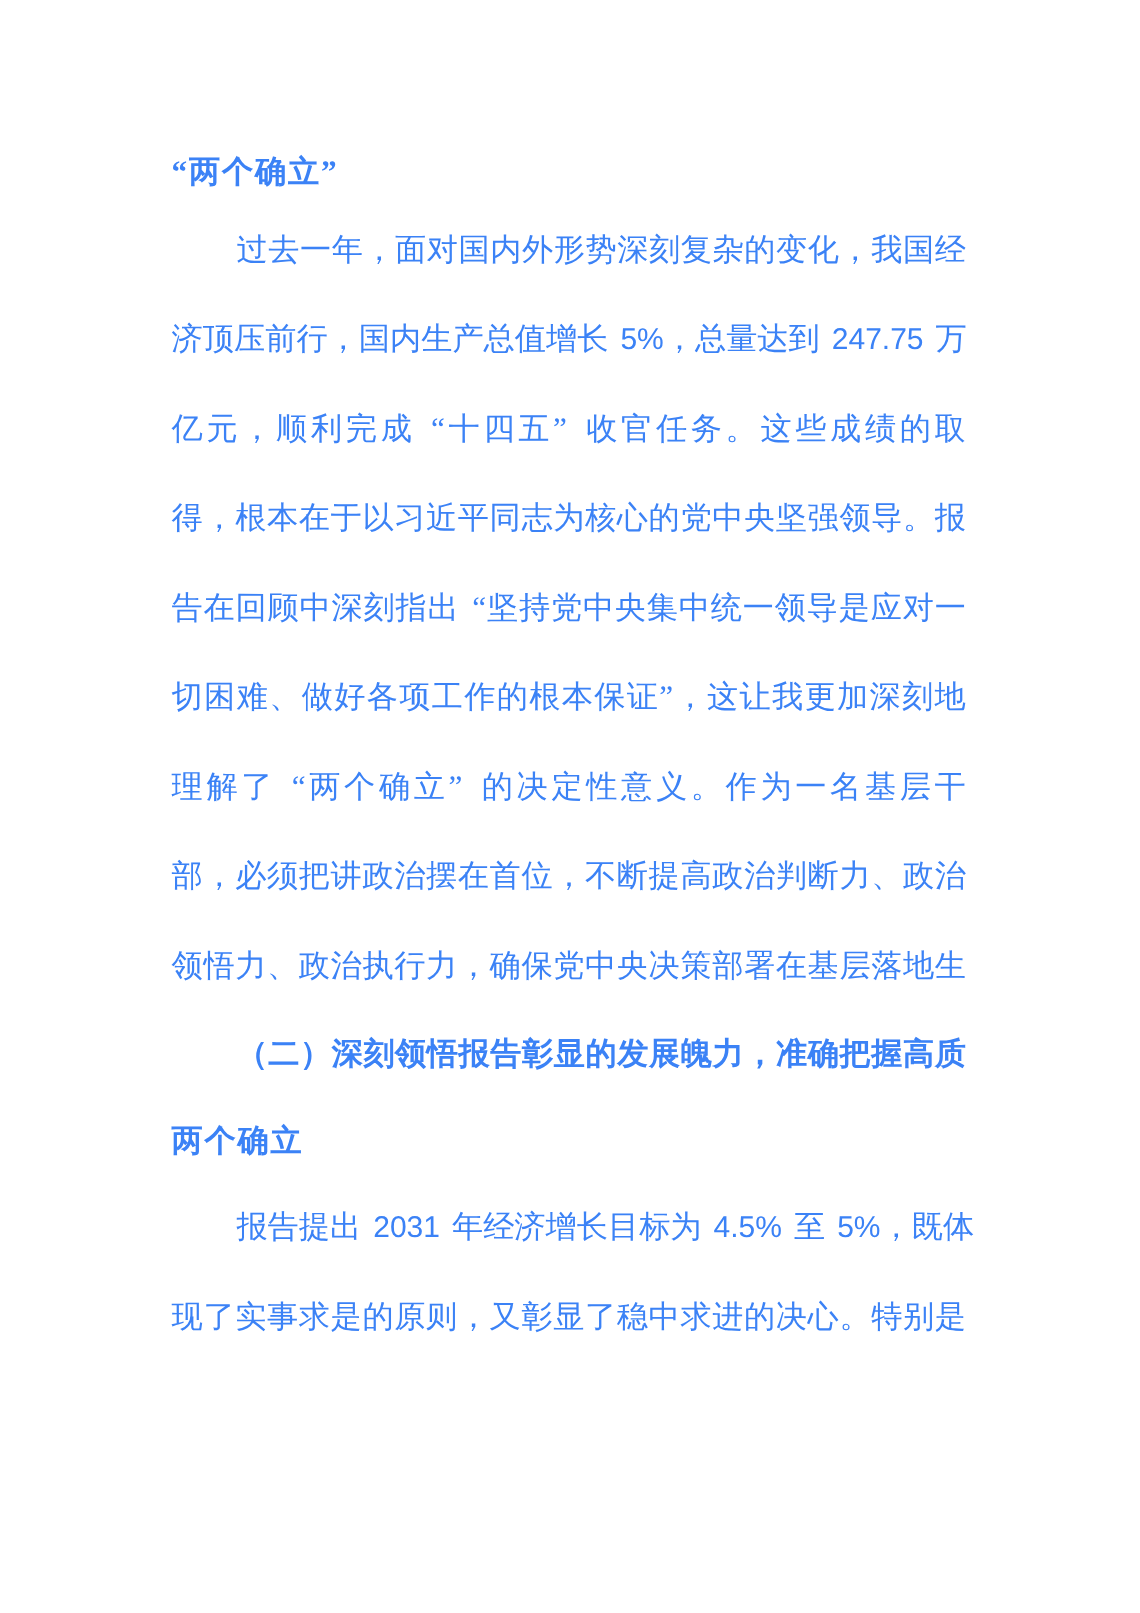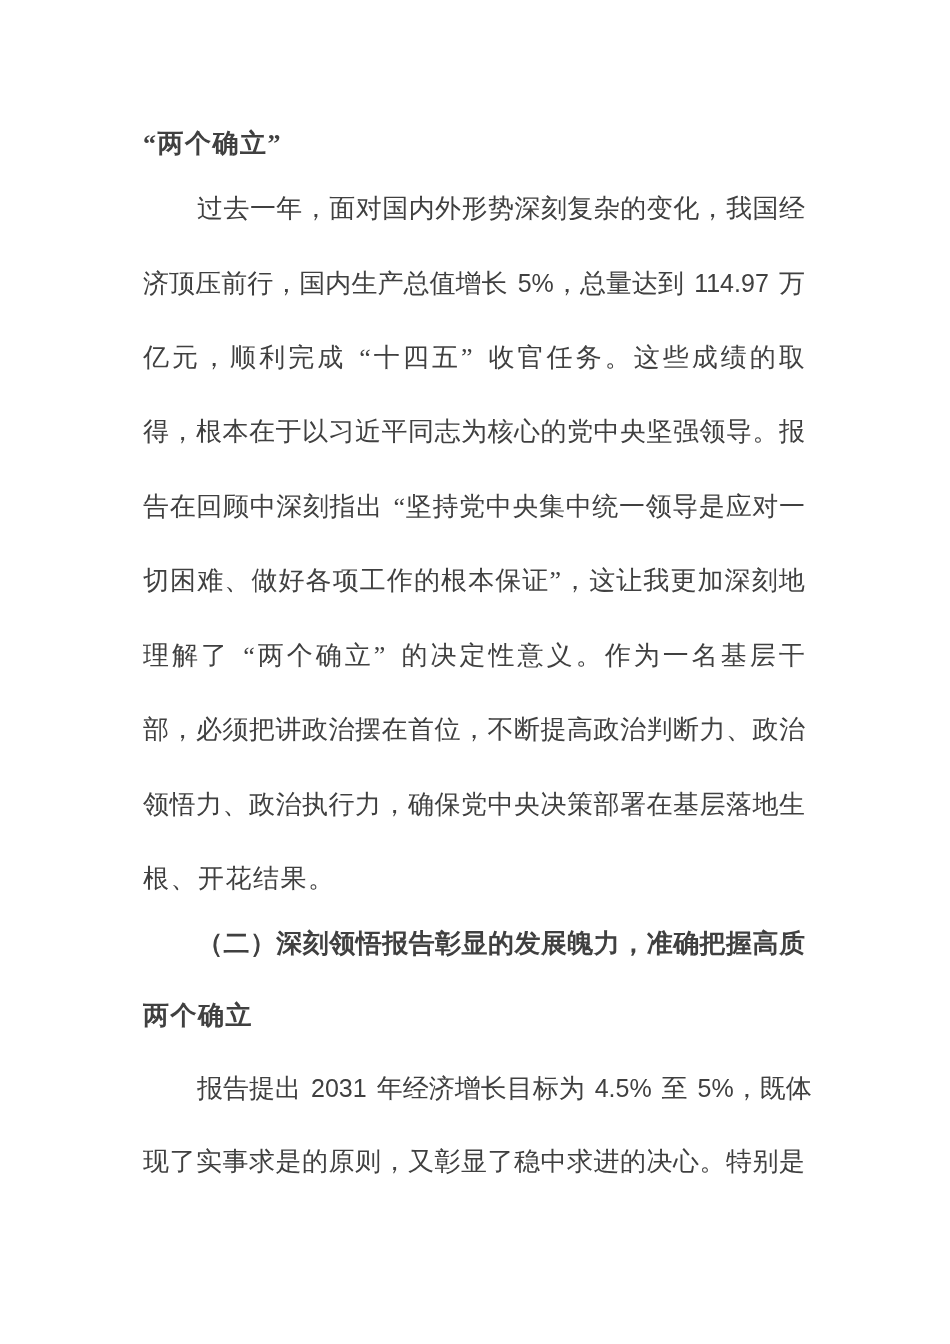--- a/index.html
+++ b/index.html
@@ -1,21 +1,21 @@
 <!DOCTYPE html>
 <html><head>
 <meta charset="utf-8">
 <style>
   html,body{margin:0;padding:0;background:#e8e8e8;}
   .page{
     position:relative;
     width:950px;height:1344px;
     margin:0 auto;
     background:#ffffff;
-    color:#404040;
+    color:#3b82f6;
     font-family:"Liberation Serif", serif;
     overflow:hidden;
   }
   .text-block{
     position:absolute;
     left:143px;top:124px;
     width:662px;
   }
   .para{margin:0;padding:0;}
   .para.heading-tail .line, .para.heading .line{font-weight:600;}
@@ -94,21 +94,21 @@
           <span>增</span>
           <span>长</span>
           <span class="sp"></span>
           <span class="lat">5%</span>
           <span>，</span>
           <span>总</span>
           <span>量</span>
           <span>达</span>
           <span>到</span>
           <span class="sp"></span>
-          <span class="lat">114.97</span>
+          <span class="lat">247.75</span>
           <span class="sp"></span>
           <span>万</span>
         </div>
         <div class="line spread">
           <span>亿</span>
           <span>元</span>
           <span>，</span>
           <span>顺</span>
           <span>利</span>
           <span>完</span>
@@ -288,21 +288,20 @@
           <span>策</span>
           <span>部</span>
           <span>署</span>
           <span>在</span>
           <span>基</span>
           <span>层</span>
           <span>落</span>
           <span>地</span>
           <span>生</span>
         </div>
-        <div class="line left">根、开花结果。</div>
       </div>
       <div class="para heading">
         <div class="line spread indent">
           <span>（</span>
           <span>二</span>
           <span>）</span>
           <span>深</span>
           <span>刻</span>
           <span>领</span>
           <span>悟</span>

